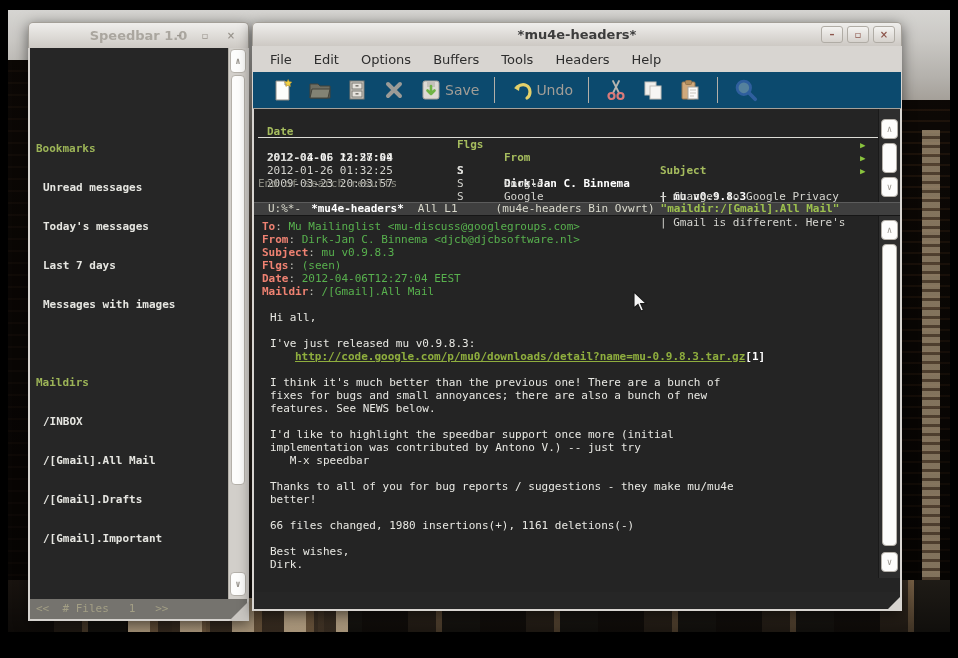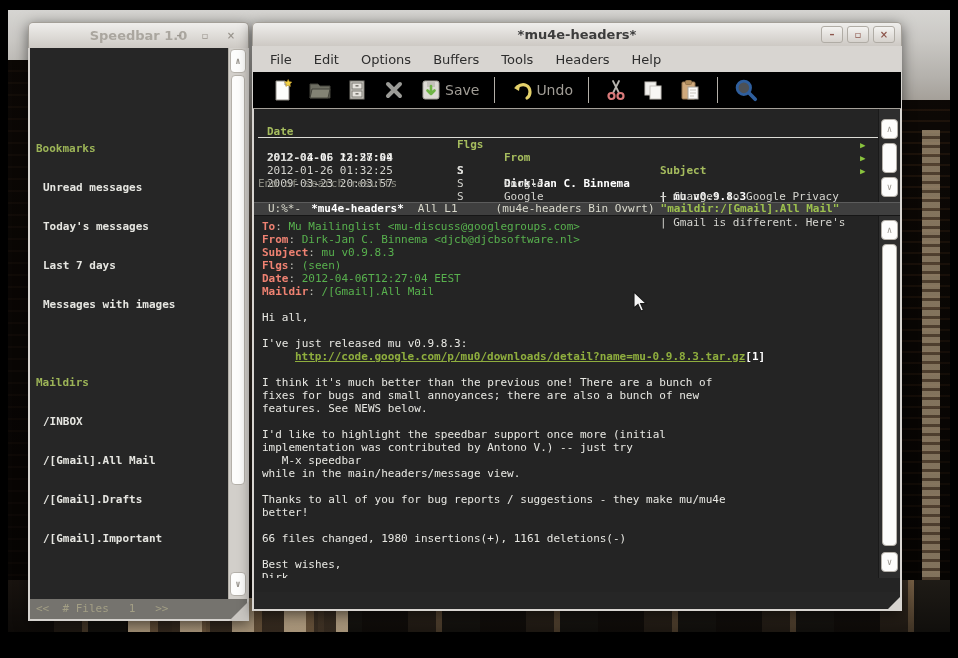--- a/index.html
+++ b/index.html
@@ -53,21 +53,21 @@
   .grip { position:absolute; right:0; bottom:0; width:0; height:0; border-style:solid; }
   .sb-grip { border-width:0 0 20px 20px; border-color:transparent transparent #c9c6c1 transparent; }
 
   
   .emacs { left:252px; top:22px; width:650px; height:589px; background:#d8d5d1; }
   .emacs .titlebar { height:24px; color:#3c3c3c; }
   .emacs .tb-btns { top:3px; }
   .menubar { position:absolute; left:1px; right:1px; top:24px; height:26px; background:#d8d5d1;
     display:flex; align-items:center; padding-left:6px; font-size:13px; color:#2d2d2d; }
   .menu-item { padding:3px 11px; cursor:default; }
-  .toolbar { position:absolute; left:1px; right:1px; top:50px; height:37px; background:#000000;
+  .toolbar { position:absolute; left:1px; right:1px; top:50px; height:37px; background:#0c4a6e;
     border-bottom:1px solid #a5a19a; display:flex; align-items:center; gap:9px; padding-left:16px; }
   .tool { display:flex; align-items:center; gap:2px; padding:2px; border-radius:3px; }
   .tool-label { font-size:14px; color:#a29e97; }
   .tool-sep { width:1px; height:26px; background:#b3afa8; margin:0 4px; }
 
   .e-content { position:absolute; left:2px; right:2px; top:87px; bottom:2px; background:#242424;
     font-family:"DejaVu Sans Mono","Liberation Mono",monospace; font-size:11px; line-height:13px; color:#e6e6e1; }
 
   
   .hdr-pane { position:absolute; left:0; right:0; top:0; height:93px; }
@@ -101,21 +101,21 @@
   .ml2 { top:469px; }
 
   
   .view-pane { position:absolute; left:0; right:0; top:107px; height:362px; overflow:hidden; }
   .vp-text { padding:4px 0 0 8px; }
   .field-line { height:13px; white-space:pre; }
   .f-label { color:#ef8272; font-weight:bold; }
   .f-label.cursor::first-letter { background:#f2f2ee; color:#1d1d1d; }
   .f-sep { color:#b9b9b2; }
   .f-value { color:#58b14e; }
-  .body-line { height:13px; white-space:pre; color:#e8e8e3; }
+  .body-line { height:13px; white-space:pre; color:#e8e8e3;margin-left:8px; }
   .link-line { height:13px; white-space:pre; padding-left:33px; }
   .msg-link { color:#8fae3e; font-weight:bold; text-decoration:underline; }
   .link-ref { color:#fff; font-weight:bold; }
 
   .echo { position:absolute; left:0; right:0; top:483px; height:16px; background:#262626; }
   .e-grip { border-width:0 0 16px 16px; border-color:transparent transparent #d8d5d1 transparent; }
 
   
   .cursor-arrow { position:absolute; left:633px; top:291px; z-index:50; }
 </style>
@@ -325,21 +325,20 @@
           <div class="body-line">I've just released mu v0.9.8.3:</div>
           <div class="link-line"><span class="msg-link">http://code.google.com/p/mu0/downloads/detail?name=mu-0.9.8.3.tar.gz</span><span class="link-ref">[1]</span></div>
           <div class="body-line"></div>
           <div class="body-line">I think it's much better than the previous one! There are a bunch of</div>
           <div class="body-line">fixes for bugs and small annoyances; there are also a bunch of new</div>
           <div class="body-line">features. See NEWS below.</div>
           <div class="body-line"></div>
           <div class="body-line">I'd like to highlight the speedbar support once more (initial</div>
           <div class="body-line">implementation was contributed by Antono V.) -- just try</div>
           <div class="body-line">   M-x speedbar</div>
-          <div class="body-line">while in the main/headers/message view.</div>
           <div class="body-line"></div>
           <div class="body-line">Thanks to all of you for bug reports / suggestions - they make mu/mu4e</div>
           <div class="body-line">better!</div>
           <div class="body-line"></div>
           <div class="body-line">66 files changed, 1980 insertions(+), 1161 deletions(-)</div>
           <div class="body-line"></div>
           <div class="body-line">Best wishes,</div>
           <div class="body-line">Dirk.</div>
         </div>
         <div class="e-scroll">

